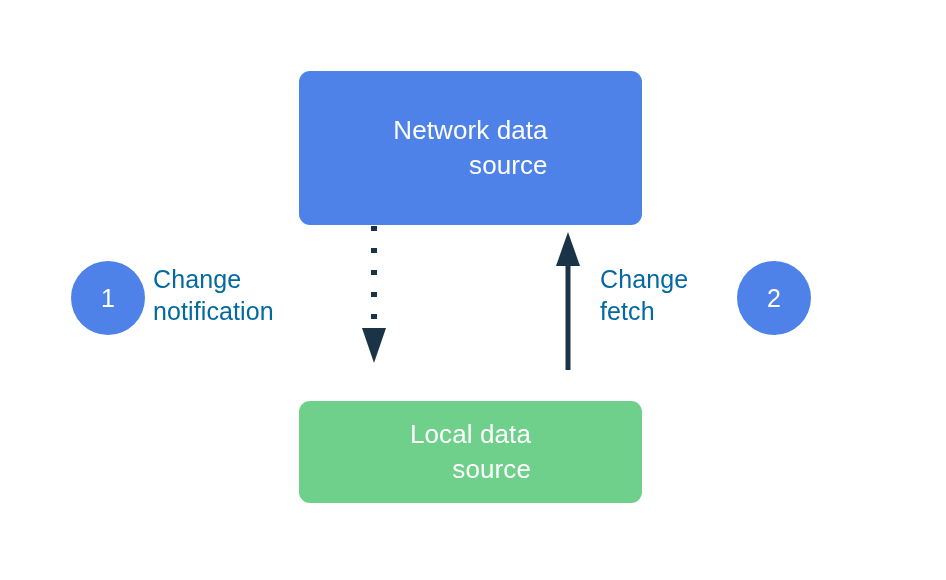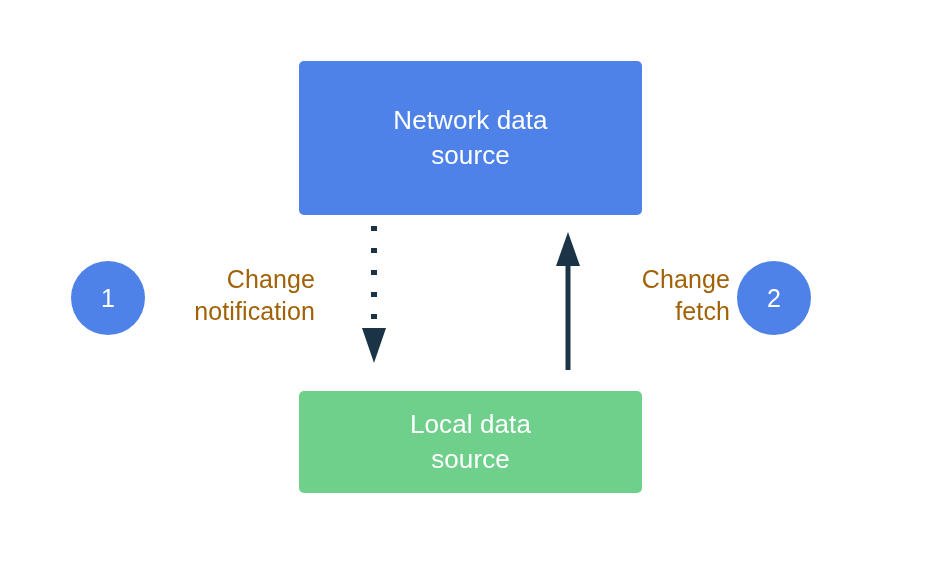--- a/index.html
+++ b/index.html
@@ -15,32 +15,33 @@
     position: relative;
     width: 946px;
     height: 580px;
     background: #ffffff;
     overflow: hidden;
   }
 
   
   .node-box {
     position: absolute;
-    border-radius: 5px;
+    border-radius: 11px;
     display: flex;
     align-items: center;
     justify-content: center;
-    text-align: center;
+    text-align: right;
     color: #ffffff;
     font-size: 26px;
     line-height: 1.35;
     font-weight: 400;
     letter-spacing: 0.1px;
     box-sizing: border-box;
     padding: 0 18px;
+    margin-top: 10px;
   }
   #network-box {
     left: 299px;
     top: 61px;
     width: 343px;
     height: 154px;
   }
   #local-box {
     left: 299px;
     top: 391px;
@@ -64,24 +65,24 @@
     color: #ffffff;
     font-size: 25px;
     font-weight: 400;
   }
   #step-circle-1 { left: 71px;  top: 261px; }
   #step-circle-2 { left: 737px; top: 261px; }
 
   
   .side-label {
     position: absolute;
-    color: #a16207;
+    color: #0369a1;
     font-size: 25px;
     line-height: 1.28;
-    text-align: right;
+    text-align: left;
     white-space: pre-line;
     letter-spacing: 0.1px;
   }
   #label-change-notification {
     left: 153px;
     top: 263px;
     width: 162px;
   }
   #label-change-fetch {
     left: 600px;

